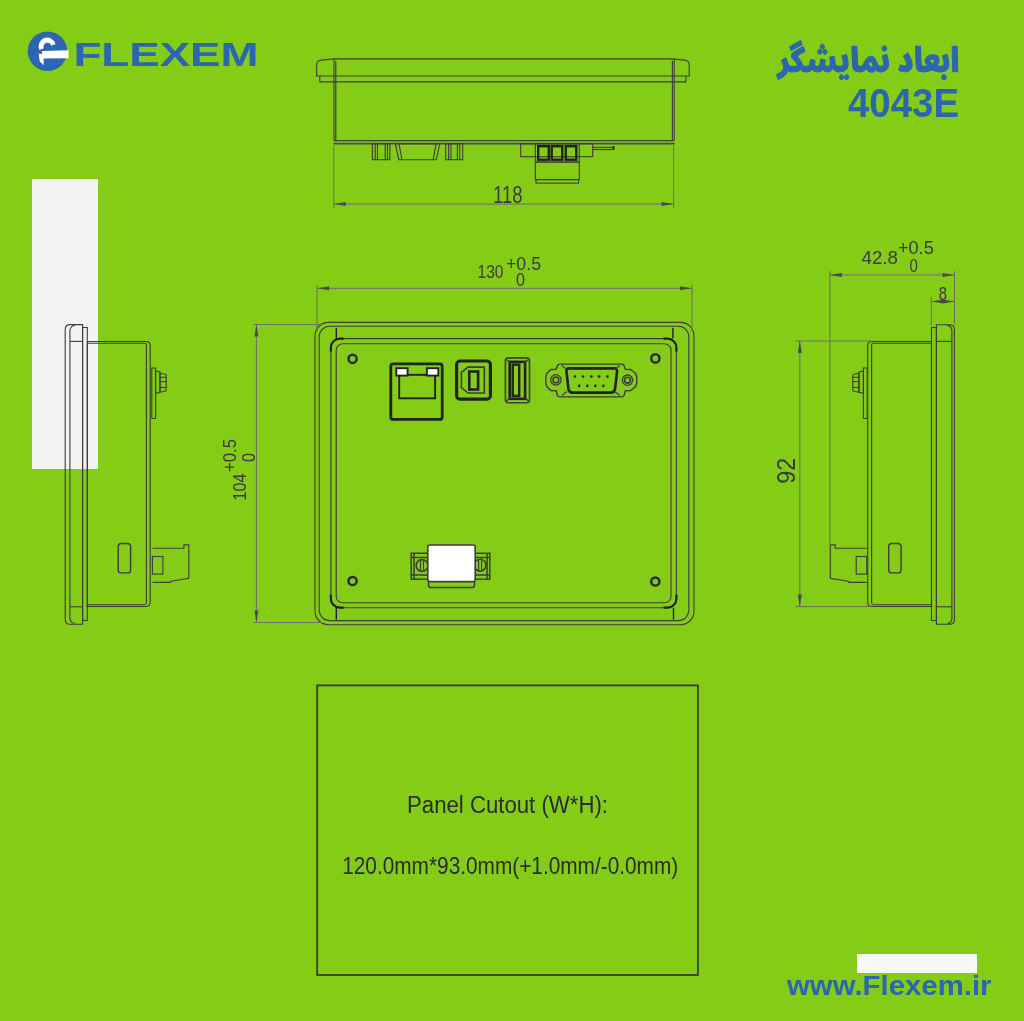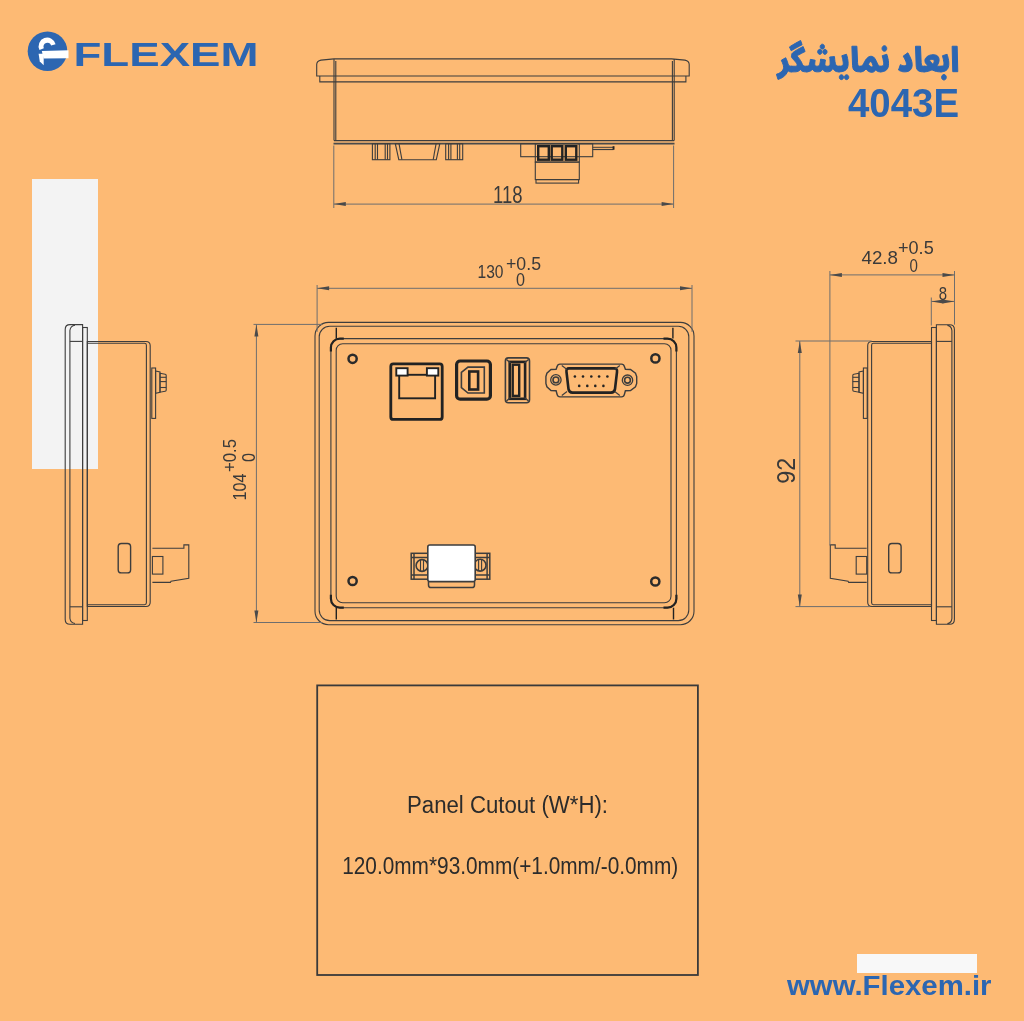--- a/index.html
+++ b/index.html
@@ -1,16 +1,16 @@
 <!DOCTYPE html>
 <html><head>
 <meta charset="utf-8">
 <style>
 html,body{margin:0;padding:0;background:#fff;}
-#page{position:relative;width:1024px;height:1021px;background:#fdba74;overflow:hidden;}
+#page{position:relative;width:1024px;height:1021px;background:#84cc16;overflow:hidden;}
 svg{position:absolute;top:0;left:0;}
 text{font-family:"Liberation Sans",sans-serif;}
 </style>
 </head>
 <body>
 <div id="page">
 <svg width="1024" height="1021" viewBox="0 0 1024 1021">
 <defs>
 <g id="arrL">
           <path d="M0,0 L12,2 L12,-2 Z" fill="#4a4a4a"></path>

